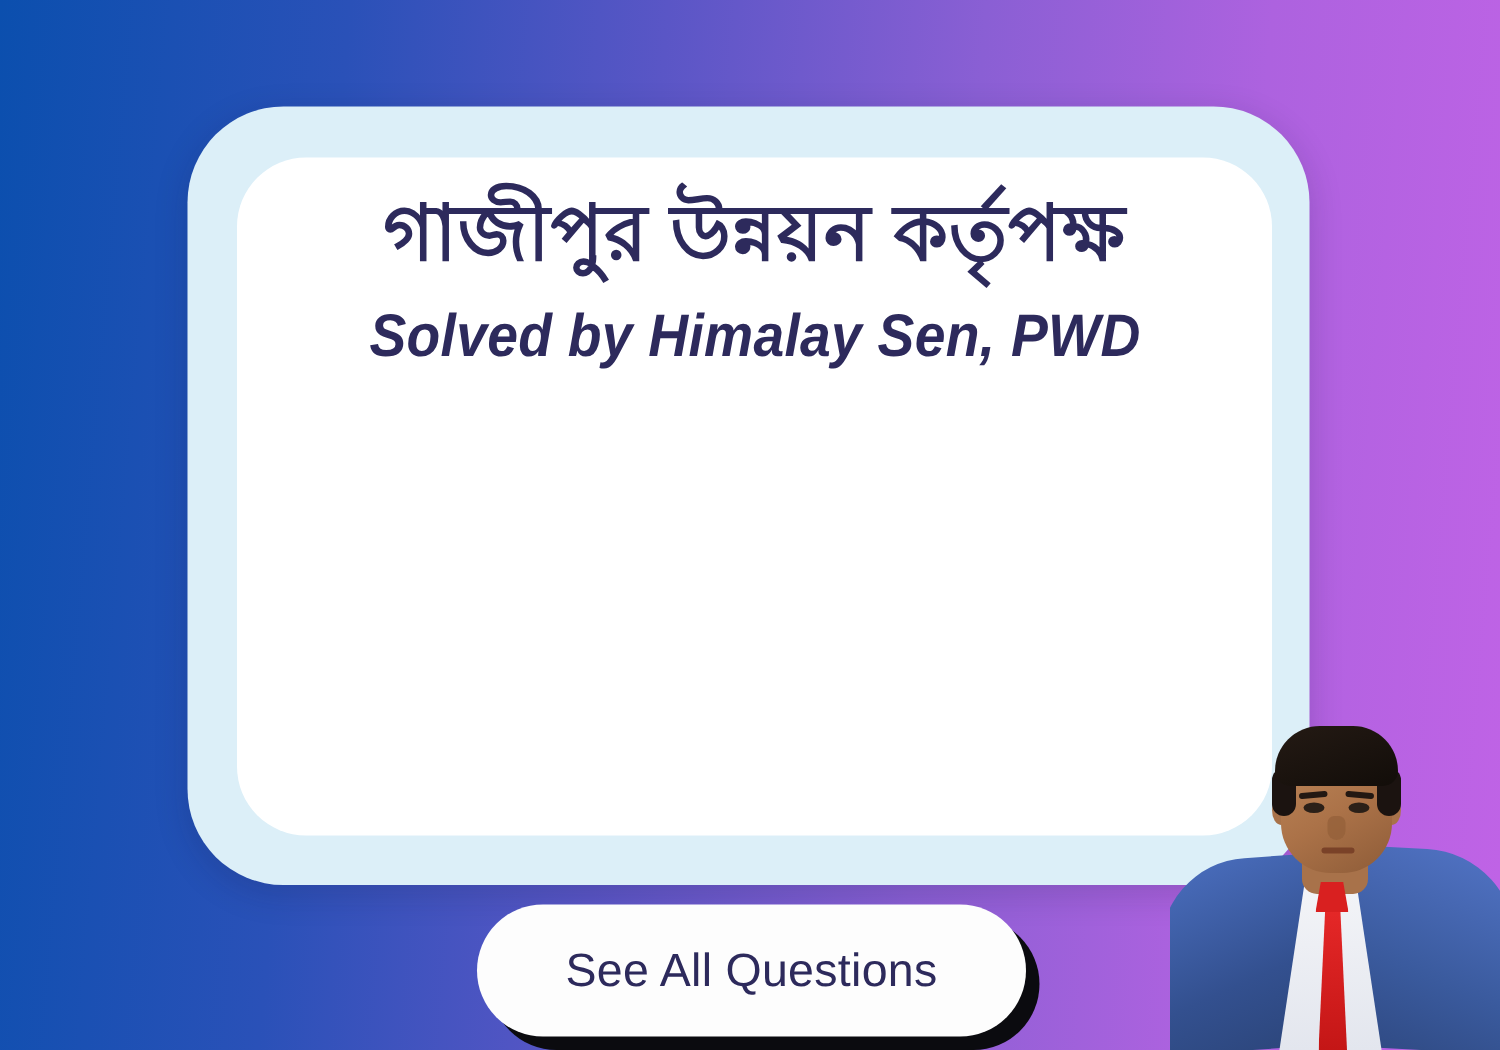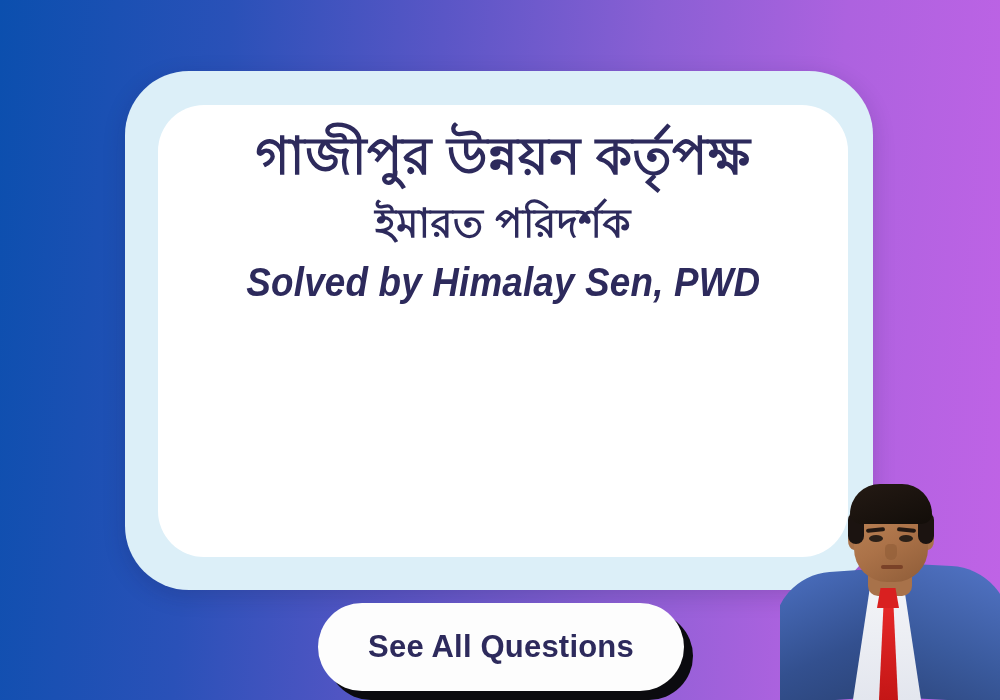--- a/index.html
+++ b/index.html
@@ -96,21 +96,21 @@
   }
   #cta-button {
     position:absolute;
     left:0; top:0;
     width:100%; height:88px;
     background:#fdfdfd;
     border:none;
     border-radius:48px;
     color:#2d2a5c;
     font-family:"Liberation Sans", sans-serif;
-    font-weight:700;
+    font-weight:400;
     font-size:31px;
     letter-spacing:0.2px;
     cursor:pointer;
     display:flex;
     align-items:center;
     justify-content:center;
   }
 
   
   #person {
@@ -186,21 +186,20 @@
 </head>
 <body>
 
 <div id="stage">
 
   <div id="halo"></div>
   <div id="card"></div>
 
   <div id="text-block">
     <div class="bn-line" id="title-line-1">গাজীপুর উন্নয়ন কর্তৃপক্ষ</div>
-    <div class="bn-line" id="title-line-2">ইমারত পরিদর্শক</div>
     <div id="byline">Solved by Himalay Sen, PWD</div>
   </div>
 
   <div id="cta-wrap">
     <div id="cta-shadow"></div>
     <button id="cta-button">See All Questions</button>
   </div>
 
   <div id="person">
     <div class="layer suit-left"></div>

